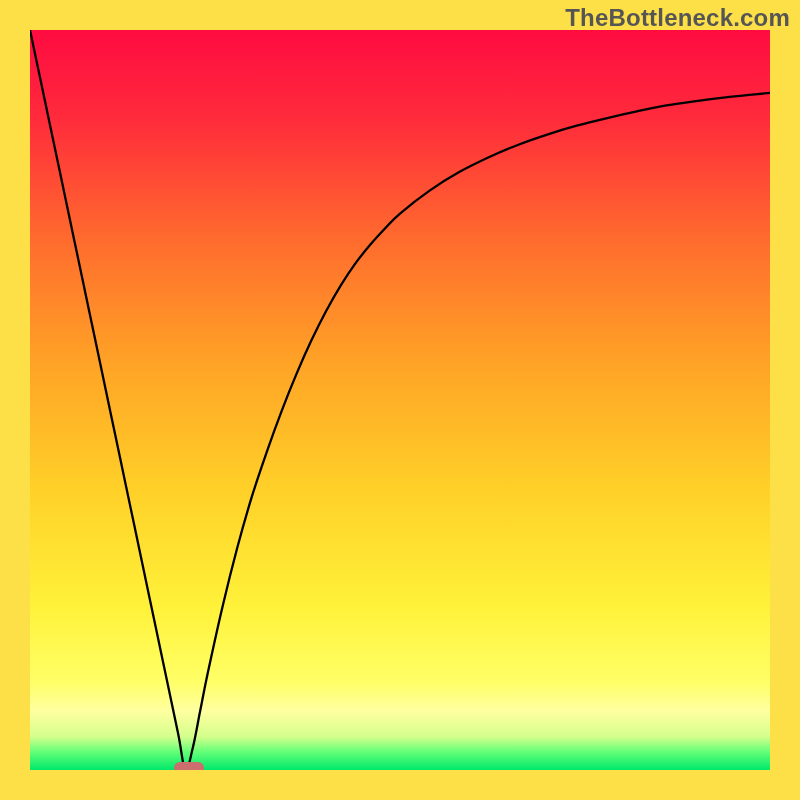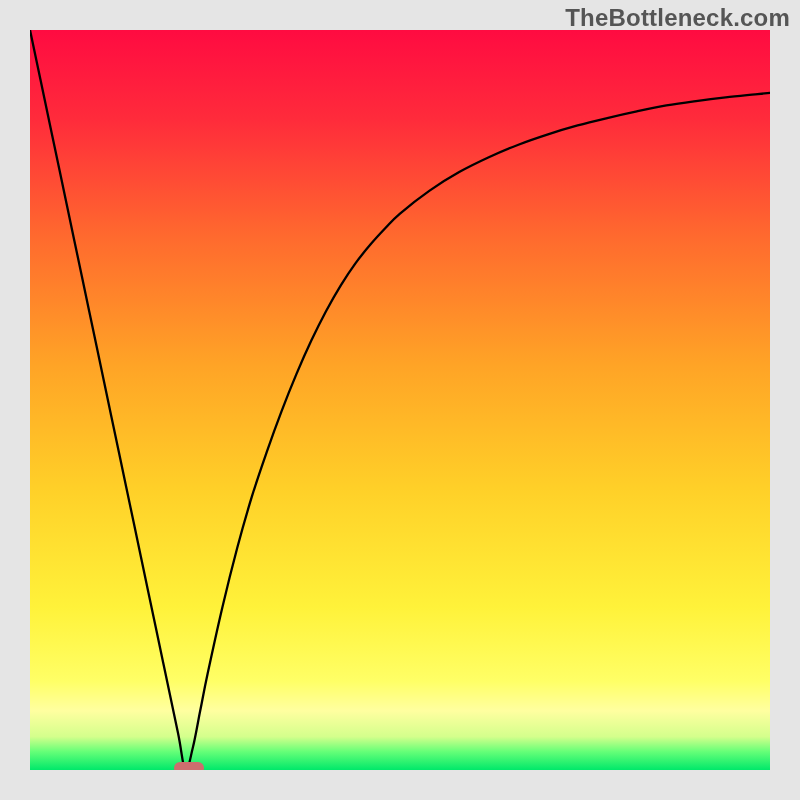--- a/index.html
+++ b/index.html
@@ -7,21 +7,21 @@
     padding: 0;
     width: 800px;
     height: 800px;
     background: #000;
     font-family: Arial, Helvetica, sans-serif;
   }
   .frame {
     position: relative;
     width: 800px;
     height: 800px;
-    background: #e5e5e5;
+    background: #fde047;
   }
   .watermark {
     position: absolute;
     top: 4px;
     right: 10px;
     color: #555;
     font-size: 24px;
     font-weight: 600;
     letter-spacing: 0.2px;
     z-index: 50;

